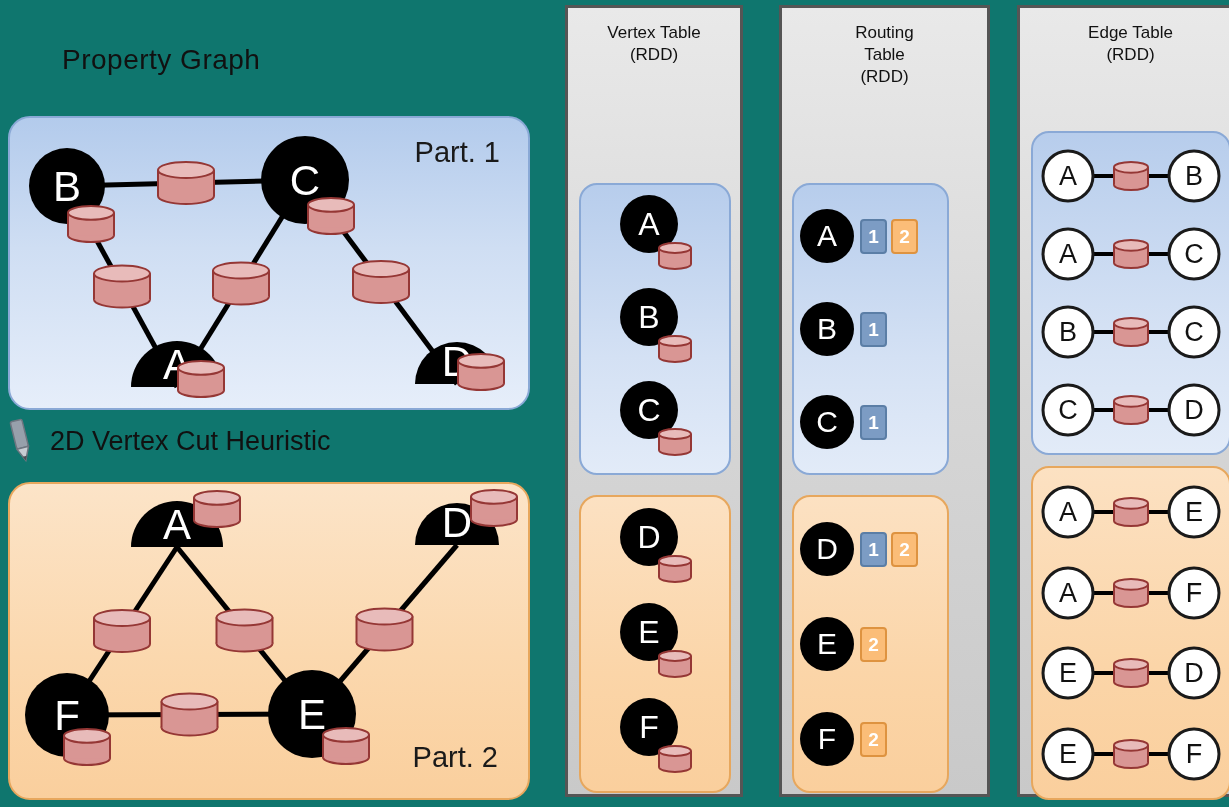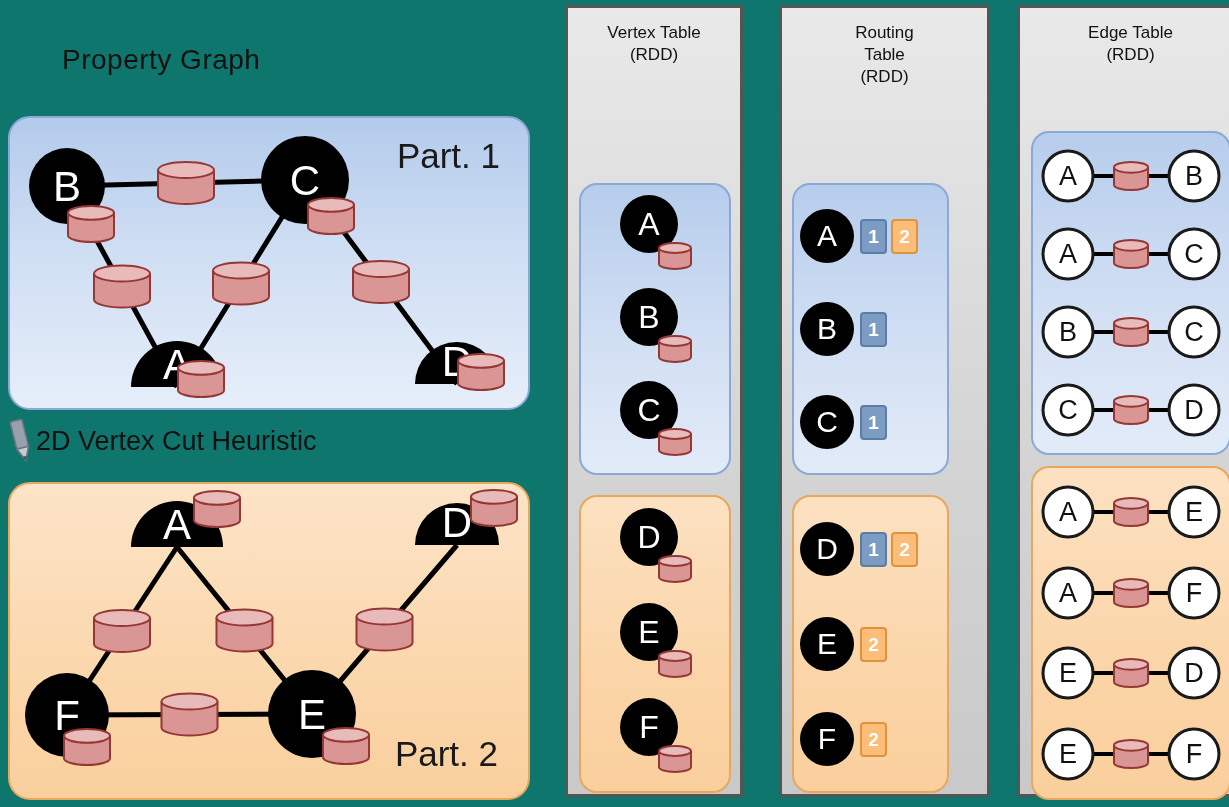--- a/index.html
+++ b/index.html
@@ -10,25 +10,25 @@
   .pg-title { position:absolute; left:62px; top:44px; font-size:28px; color:#111; letter-spacing:.5px; }
 
   .part-box { position:absolute; border-radius:22px; }
   .part1 { left:8px; top:116px; width:522px; height:294px;
            background:linear-gradient(180deg,#b3cbec 0%, #cfdef3 45%, #e6eefa 100%);
            border:2px solid #8aa9d6; }
   .part2 { left:8px; top:482px; width:522px; height:318px;
            background:linear-gradient(180deg,#fce4c8 0%, #fbd8ae 55%, #facf9d 100%);
            border:2px solid #e7a75d; }
   .graph-svg { position:absolute; left:0; top:0; }
-  .part-label { position:absolute; font-size:35px; color:#1a1a1a; }
+  .part-label { position:absolute; font-size:29px; color:#1a1a1a; }
   .part-label.p1 { right:28px; top:18px; }
   .part-label.p2 { right:30px; bottom:24px; }
 
-  .cut-row { position:absolute; left:6px; top:418px; display:flex; align-items:center; gap:0; }
+  .cut-row { position:absolute; left:6px; top:418px; display:flex; align-items:center; gap:14px; }
   .cut-row span { font-size:27px; color:#111; }
 
   .column { position:absolute; top:5px; height:792px;
             background:linear-gradient(180deg,#e9e9e9 0%, #d6d6d6 50%, #c9c9c9 100%);
             border:3px solid #555; }
   .col-vertex  { left:565px;  width:178px; }
   .col-routing { left:779px;  width:211px; }
   .col-edge    { left:1000px; width:227px;margin-left:17px; }
   .col-title { padding-top:14px; text-align:center; font-size:17px; line-height:1.28;
                color:#111; white-space:pre-line; }

